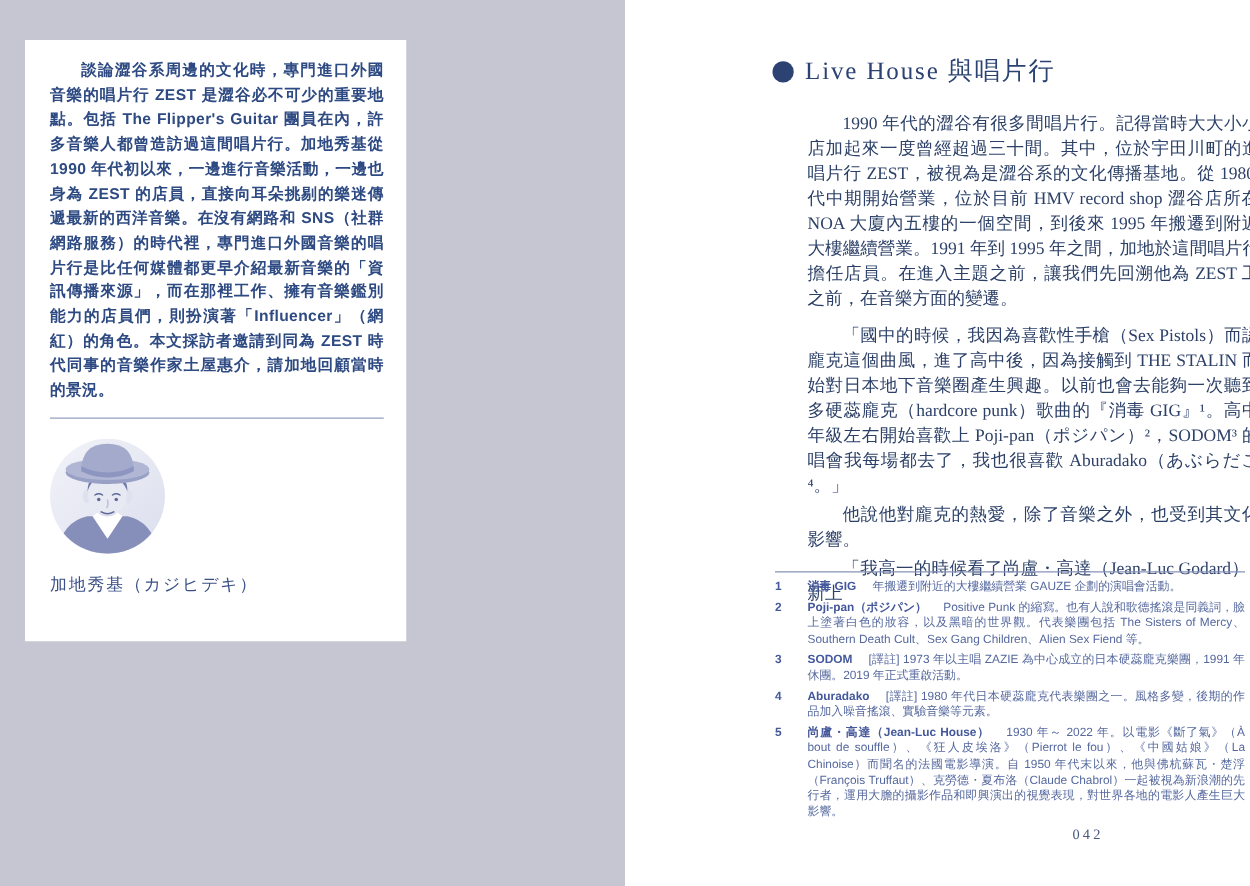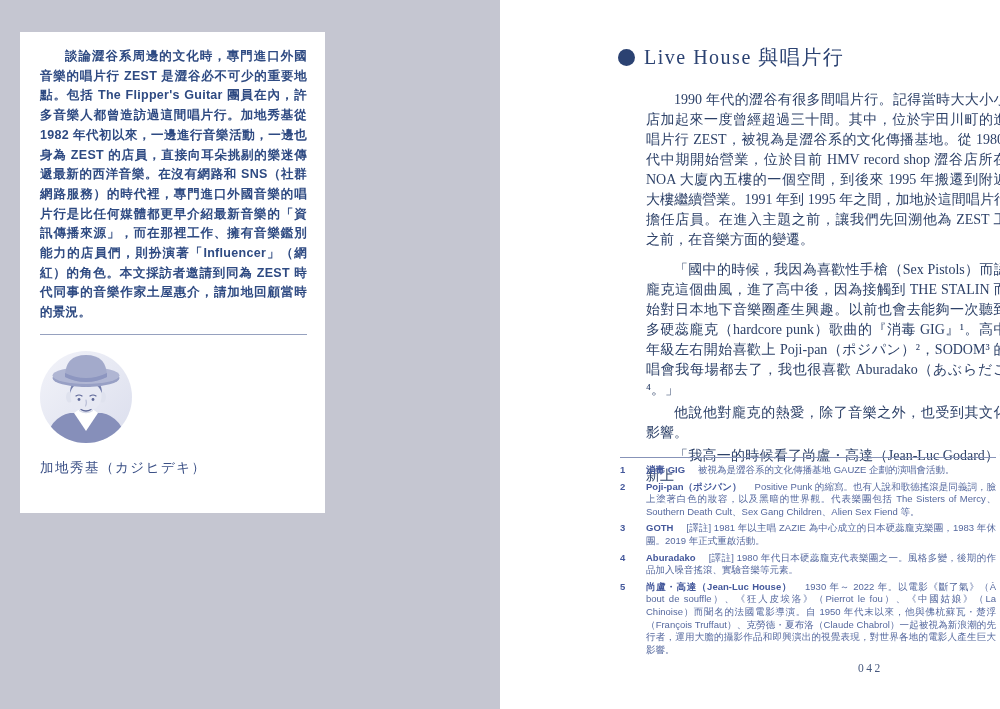--- a/index.html
+++ b/index.html
@@ -89,21 +89,21 @@
     font-size:11.5px; letter-spacing:2.5px; color:#46587e;
   }
 </style>
 </head>
 <body>
 
 <div class="spread">
 
   <div class="page-left">
     <div class="intro-box">
-      <p class="intro">談論澀谷系周邊的文化時，專門進口外國音樂的唱片行 ZEST 是澀谷必不可少的重要地點。包括 The Flipper's Guitar 團員在內，許多音樂人都曾造訪過這間唱片行。加地秀基從 1982 年代初以來，一邊進行音樂活動，一邊也身為 ZEST 的店員，直接向耳朵挑剔的樂迷傳遞最新的西洋音樂。在沒有網路和 SNS（社群網路服務）的時代裡，專門進口外國音樂的唱片行是比任何媒體都更早介紹最新音樂的「資訊傳播來源」，而在那裡工作、擁有音樂鑑別能力的店員們，則扮演著「Influencer」（網紅）的角色。本文採訪者邀請到同為 ZEST 時代同事的音樂作家土屋惠介，請加地回顧當時的景況。</p>
+      <p class="intro">談論澀谷系周邊的文化時，專門進口外國音樂的唱片行 ZEST 是澀谷必不可少的重要地點。包括 The Flipper's Guitar 團員在內，許多音樂人都曾造訪過這間唱片行。加地秀基從 1990 年代初以來，一邊進行音樂活動，一邊也身為 ZEST 的店員，直接向耳朵挑剔的樂迷傳遞最新的西洋音樂。在沒有網路和 SNS（社群網路服務）的時代裡，專門進口外國音樂的唱片行是比任何媒體都更早介紹最新音樂的「資訊傳播來源」，而在那裡工作、擁有音樂鑑別能力的店員們，則扮演著「Influencer」（網紅）的角色。本文採訪者邀請到同為 ZEST 時代同事的音樂作家土屋惠介，請加地回顧當時的景況。</p>
       <hr class="box-divider">
       <div class="profile">
         <div class="avatar">
           <svg width="92" height="92" viewBox="0 0 92 92" aria-hidden="true">
             <defs>
               <clipPath id="avc">
                   <circle cx="46" cy="46" r="46"></circle>
                 </clipPath>
               <linearGradient id="avbg" x1="0" y1="0" x2="1" y2="1">
                 <stop offset="0" stop-color="#f2f3f9"></stop>
@@ -150,29 +150,29 @@
       <p class="para gap">「國中的時候，我因為喜歡性手槍（Sex Pistols）而認識龐克這個曲風，進了高中後，因為接觸到 THE STALIN 而開始對日本地下音樂圈產生興趣。以前也會去能夠一次聽到很多硬蕊龐克（hardcore punk）歌曲的『消毒 GIG』¹。高中二年級左右開始喜歡上 Poji-pan（ポジパン）²，SODOM³ 的演唱會我每場都去了，我也很喜歡 Aburadako（あぶらだこ）⁴。」</p>
       <p class="para small-gap">他說他對龐克的熱愛，除了音樂之外，也受到其文化的影響。</p>
       <p class="para small-gap">「我高一的時候看了尚盧・高達（Jean-Luc Godard）⁵ 重新上</p>
     </div>
 
     <hr class="fn-rule">
 
     <div class="footnotes">
       <div class="fn-row">
         <span class="fn-num">1</span>
-        <span class="fn-body"><span class="fn-term">消毒 GIG</span><span class="fn-text">被視為是澀谷系的文化傳播基地 GAUZE 企劃的演唱會活動。</span></span>
+        <span class="fn-body"><span class="fn-term">消毒 GIG</span><span class="fn-text">年搬遷到附近的大樓繼續營業 GAUZE 企劃的演唱會活動。</span></span>
       </div>
       <div class="fn-row">
         <span class="fn-num">2</span>
         <span class="fn-body"><span class="fn-term">Poji-pan（ポジパン）</span><span class="fn-text">Positive Punk 的縮寫。也有人說和歌德搖滾是同義詞，臉上塗著白色的妝容，以及黑暗的世界觀。代表樂團包括 The Sisters of Mercy、Southern Death Cult、Sex Gang Children、Alien Sex Fiend 等。</span></span>
       </div>
       <div class="fn-row">
         <span class="fn-num">3</span>
-        <span class="fn-body"><span class="fn-term">GOTH</span><span class="fn-text">[譯註] 1981 年以主唱 ZAZIE 為中心成立的日本硬蕊龐克樂團，1983 年休團。2019 年正式重啟活動。</span></span>
+        <span class="fn-body"><span class="fn-term">SODOM</span><span class="fn-text">[譯註] 1973 年以主唱 ZAZIE 為中心成立的日本硬蕊龐克樂團，1991 年休團。2019 年正式重啟活動。</span></span>
       </div>
       <div class="fn-row">
         <span class="fn-num">4</span>
         <span class="fn-body"><span class="fn-term">Aburadako</span><span class="fn-text">[譯註] 1980 年代日本硬蕊龐克代表樂團之一。風格多變，後期的作品加入噪音搖滾、實驗音樂等元素。</span></span>
       </div>
       <div class="fn-row">
         <span class="fn-num">5</span>
         <span class="fn-body"><span class="fn-term">尚盧・高達（Jean-Luc House）</span><span class="fn-text">1930 年～ 2022 年。以電影《斷了氣》（À bout de souffle）、《狂人皮埃洛》（Pierrot le fou）、《中國姑娘》（La Chinoise）而聞名的法國電影導演。自 1950 年代末以來，他與佛杭蘇瓦・楚浮（François Truffaut）、克勞德・夏布洛（Claude Chabrol）一起被視為新浪潮的先行者，運用大膽的攝影作品和即興演出的視覺表現，對世界各地的電影人產生巨大影響。</span></span>
       </div>
     </div>

